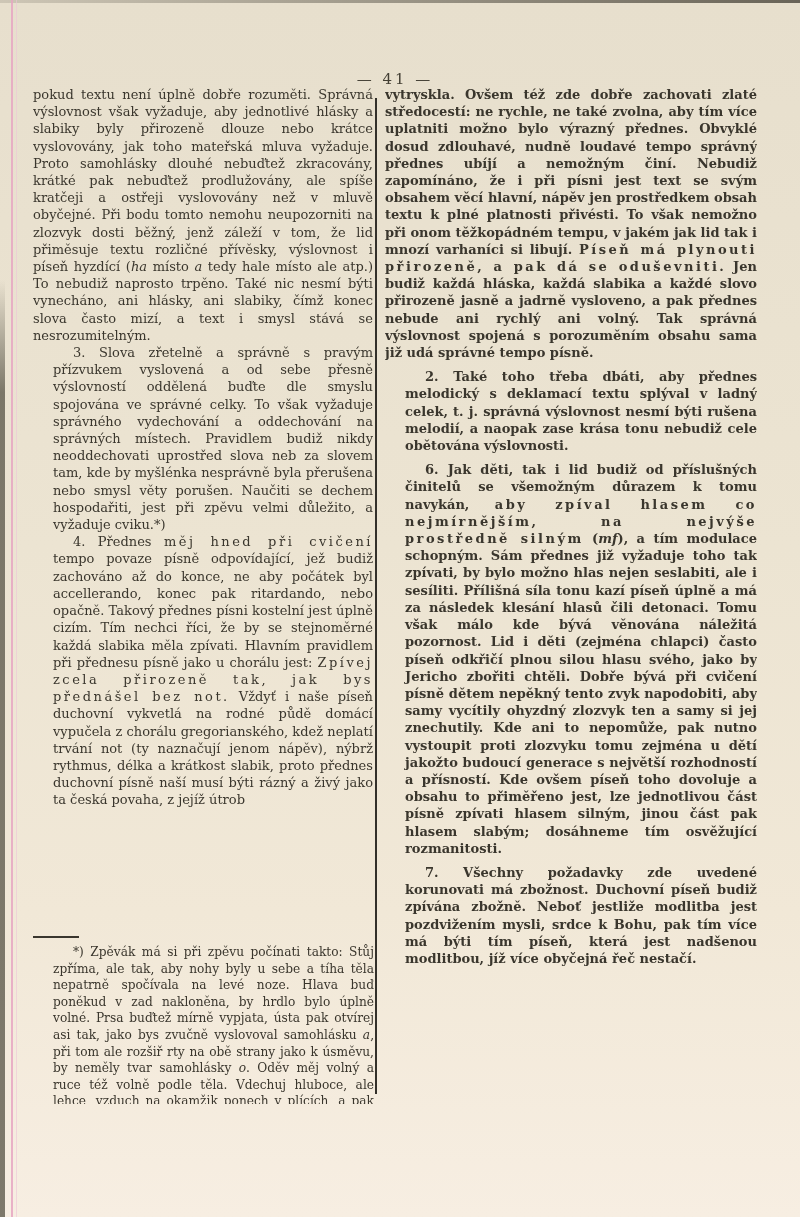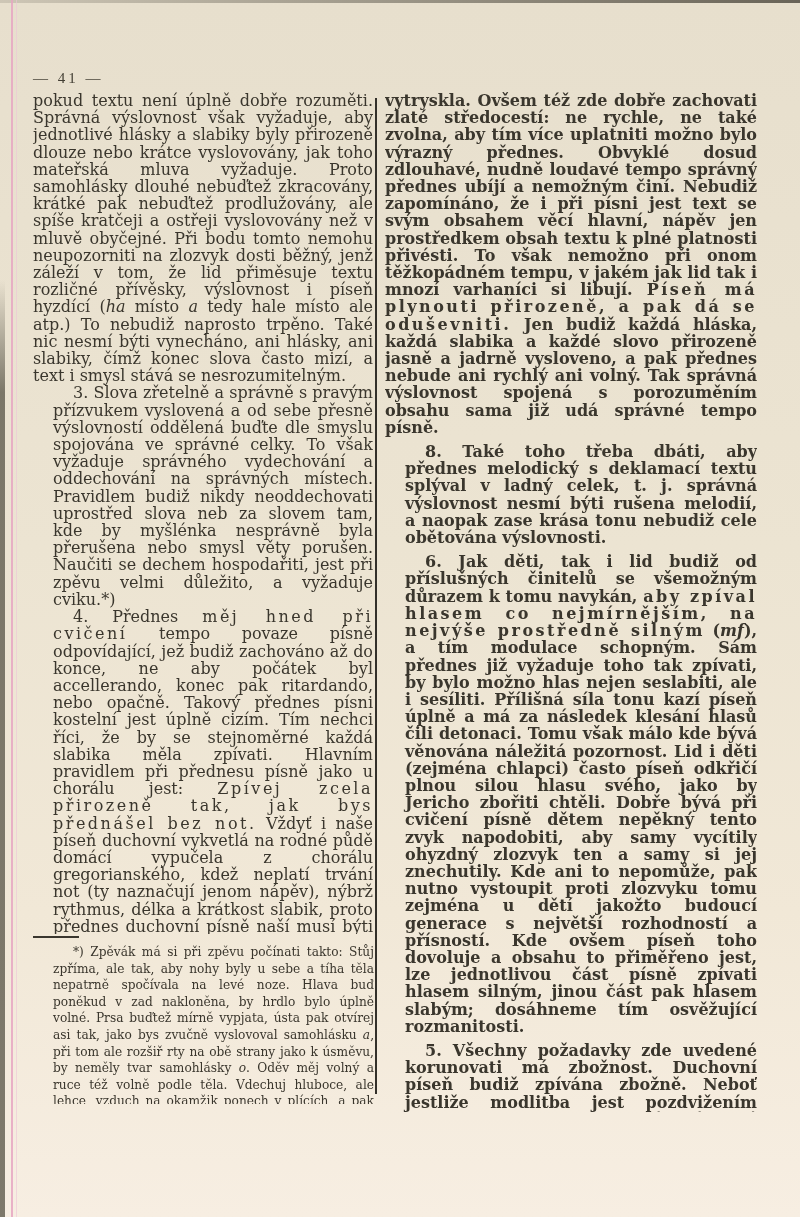--- a/index.html
+++ b/index.html
@@ -23,25 +23,25 @@
   .pink-line{
     position:absolute;left:11px;top:0;bottom:0;width:2px;
     background:#e6a6c2;opacity:.85;
   }
   .pink-line2{
     position:absolute;left:16px;top:0;bottom:0;width:1px;
     background:#efc5d7;opacity:.6;
   }
   .page-number{
     position:absolute;left:33px;width:724px;top:70px;
-    font-size:15px;letter-spacing:3px;color:#433f34;font-family:Liberation Serif, serif;
+    text-align:center;font-size:15px;letter-spacing:3px;color:#433f34;
   }
   .col{
-    position:absolute;top:92px;
-    font-size:16px;line-height:17.2px;color:#3a362d;
+    position:absolute;top:86px;
+    font-size:13px;line-height:17.2px;color:#3a362d;
     text-align:justify;
   }
   .col-left{left:33px;width:340px;height:842px;overflow:hidden;}
   .col-right{left:385px;width:372px;height:1020px;overflow:hidden;font-weight:bold;}
   .divider{
     position:absolute;left:375px;top:98px;height:996px;width:2px;
     background:#33302a;
   }
   .footnote-rule{
     position:absolute;left:33px;top:936px;width:46px;height:2px;
@@ -71,22 +71,22 @@
   <div class="col col-left">
       <p class="para"><span>pokud textu není úplně dobře rozuměti. Správná výslovnost však vyžaduje, aby jednotlivé hlásky a slabiky byly přirozeně dlouze nebo krátce vyslovovány, jak toho mateřská mluva vyžaduje. Proto samohlásky dlouhé nebuďtež zkracovány, krátké pak nebuďtež prodlužovány, ale spíše kratčeji a ostřeji vyslovovány než v mluvě obyčejné. Při bodu tomto nemohu neupozorniti na zlozvyk dosti běžný, jenž záleží v tom, že lid přiměsuje textu rozličné přívěsky, výslovnost i píseň hyzdící (</span><span class="it">ha</span><span> místo </span><span class="it">a</span><span> tedy hale místo ale atp.) To nebudiž naprosto trpěno. Také nic nesmí býti vynecháno, ani hlásky, ani slabiky, čímž konec slova často mizí, a text i smysl stává se nesrozumitelným.</span></p>
       <p class="para indent"><span>3. Slova zřetelně a správně s pravým přízvukem vyslovená a od sebe přesně výslovností oddělená buďte dle smyslu spojována ve správné celky. To však vyžaduje správného vydechování a oddechování na správných místech. Pravidlem budiž nikdy neoddechovati uprostřed slova neb za slovem tam, kde by myšlénka nesprávně byla přerušena nebo smysl věty porušen. Naučiti se dechem hospodařiti, jest při zpěvu velmi důležito, a vyžaduje cviku.*)</span></p>
       <p class="para indent"><span>4. Přednes </span><span class="sp">měj hned při cvičení</span><span> tempo povaze písně odpovídající, jež budiž zachováno až do konce, ne aby počátek byl accellerando, konec pak ritardando, nebo opačně. Takový přednes písni kostelní jest úplně cizím. Tím nechci říci, že by se stejnoměrné každá slabika měla zpívati. Hlavním pravidlem při přednesu písně jako u chorálu jest: </span><span class="sp">Zpívej zcela přirozeně tak, jak bys přednášel bez not.</span><span> Vždyť i naše píseň duchovní vykvetlá na rodné půdě domácí vypučela z chorálu gregorianského, kdež neplatí trvání not (ty naznačují jenom nápěv), nýbrž rythmus, délka a krátkost slabik, proto přednes duchovní písně naší musí býti rázný a živý jako ta česká povaha, z jejíž útrob</span></p>
     </div>
 
   <div class="divider"></div>
 
   <div class="col col-right">
       <p class="para"><span>vytryskla. Ovšem též zde dobře zachovati zlaté středocestí: ne rychle, ne také zvolna, aby tím více uplatniti možno bylo výrazný přednes. Obvyklé dosud zdlouhavé, nudně loudavé tempo správný přednes ubíjí a nemožným činí. Nebudiž zapomínáno, že i při písni jest text se svým obsahem věcí hlavní, nápěv jen prostředkem obsah textu k plné platnosti přivésti. To však nemožno při onom těžkopádném tempu, v jakém jak lid tak i mnozí varhaníci si libují. </span><span class="sp">Píseň má plynouti přirozeně, a pak dá se oduševniti.</span><span> Jen budiž každá hláska, každá slabika a každé slovo přirozeně jasně a jadrně vysloveno, a pak přednes nebude ani rychlý ani volný. Tak správná výslovnost spojená s porozuměním obsahu sama již udá správné tempo písně.</span></p>
-      <p class="para indent gap"><span>8. Také toho třeba dbáti, aby přednes melodický s deklamací textu splýval v ladný celek, t. j. správná výslovnost nesmí býti rušena melodií, a naopak zase krása tonu nebudiž cele obětována výslovnosti.</span></p>
+      <p class="para indent gap"><span>2. Také toho třeba dbáti, aby přednes melodický s deklamací textu splýval v ladný celek, t. j. správná výslovnost nesmí býti rušena melodií, a naopak zase krása tonu nebudiž cele obětována výslovnosti.</span></p>
       <p class="para indent gap"><span>6. Jak děti, tak i lid budiž od příslušných činitelů se všemožným důrazem k tomu navykán, </span><span class="sp">aby zpíval hlasem co nejmírnějším, na nejvýše prostředně silným</span><span> (</span><span class="it">mf</span><span>), a tím modulace schopným. Sám přednes již vyžaduje toho tak zpívati, by bylo možno hlas nejen seslabiti, ale i sesíliti. Přílišná síla tonu kazí píseň úplně a má za následek klesání hlasů čili detonaci. Tomu však málo kde bývá věnována náležitá pozornost. Lid i děti (zejména chlapci) často píseň odkřičí plnou silou hlasu svého, jako by Jericho zbořiti chtěli. Dobře bývá při cvičení písně dětem nepěkný tento zvyk napodobiti, aby samy vycítily ohyzdný zlozvyk ten a samy si jej znechutily. Kde ani to nepomůže, pak nutno vystoupit proti zlozvyku tomu zejména u dětí jakožto budoucí generace s největší rozhodností a přísností. Kde ovšem píseň toho dovoluje a obsahu to přiměřeno jest, lze jednotlivou část písně zpívati hlasem silným, jinou část pak hlasem slabým; dosáhneme tím osvěžující rozmanitosti.</span></p>
-      <p class="para indent gap"><span>5. Všechny požadavky zde uvedené korunovati má zbožnost. Duchovní píseň budiž zpívána zbožně. Neboť jestliže modlitba jest pozdvižením mysli, srdce k Bohu, pak tím více má býti tím píseň, která jest nadšenou modlitbou, jíž více obyčejná řeč nestačí.</span></p>
+      <p class="para indent gap"><span>7. Všechny požadavky zde uvedené korunovati má zbožnost. Duchovní píseň budiž zpívána zbožně. Neboť jestliže modlitba jest pozdvižením mysli, srdce k Bohu, pak tím více má býti tím píseň, která jest nadšenou modlitbou, jíž více obyčejná řeč nestačí.</span></p>
     </div>
 
   <div class="footnote-rule"></div>
   <div class="footnote">
       <p class="para indent"><span>*) Zpěvák má si při zpěvu počínati takto: Stůj zpříma, ale tak, aby nohy byly u sebe a tíha těla nepatrně spočívala na levé noze. Hlava buď poněkud v zad nakloněna, by hrdlo bylo úplně volné. Prsa buďtež mírně vypjata, ústa pak otvírej asi tak, jako bys zvučně vyslovoval samohlásku </span><span class="it">a</span><span>, při tom ale rozšiř rty na obě strany jako k úsměvu, by neměly tvar samohlásky </span><span class="it">o</span><span>. Oděv měj volný a ruce též volně podle těla. Vdechuj hluboce, ale lehce, vzduch na okamžik ponech v plících, a pak teprve klidně, </span><span class="sp">zvolna a stejnoměrně</span></p>
     </div>
 </div>
 
 </body></html>

